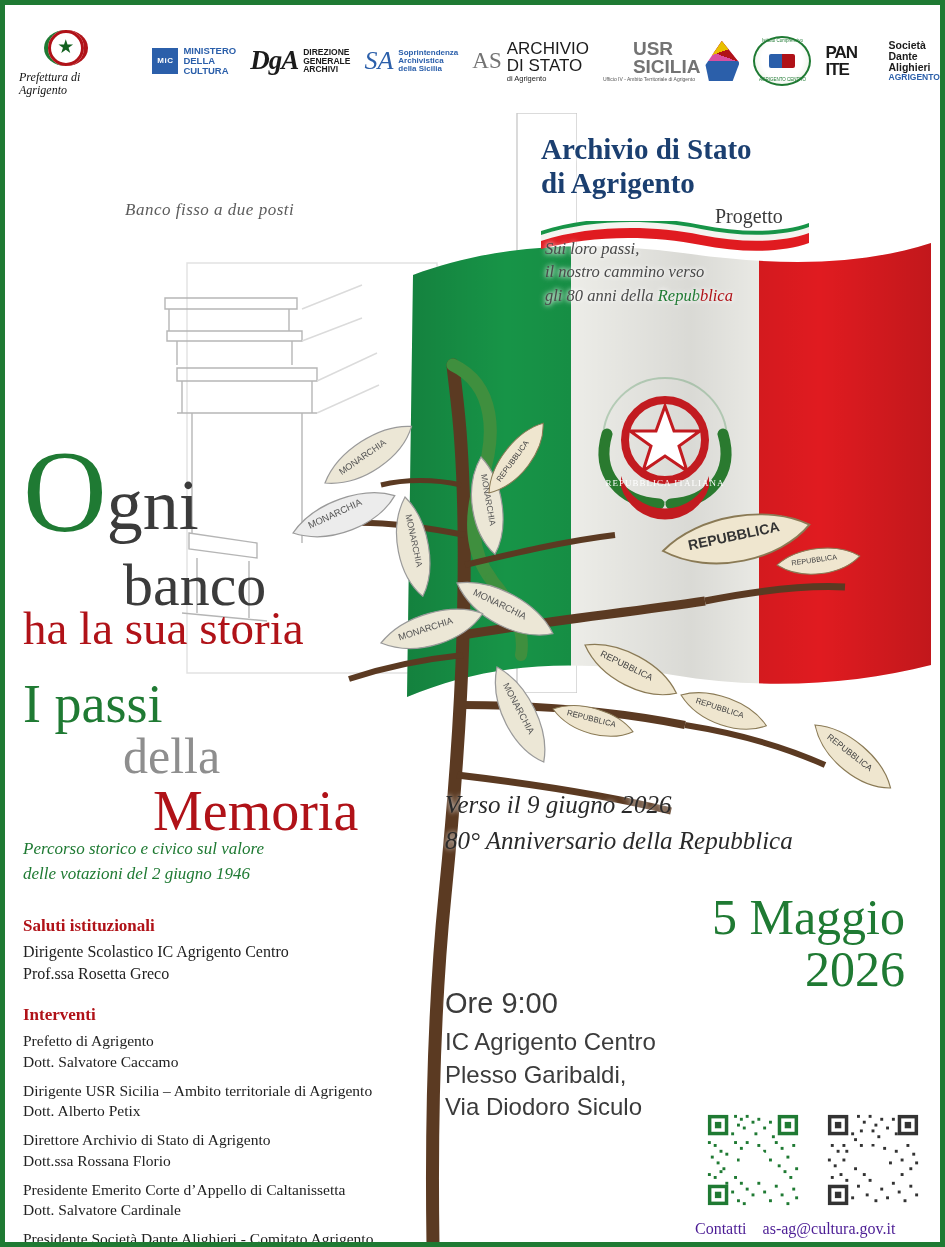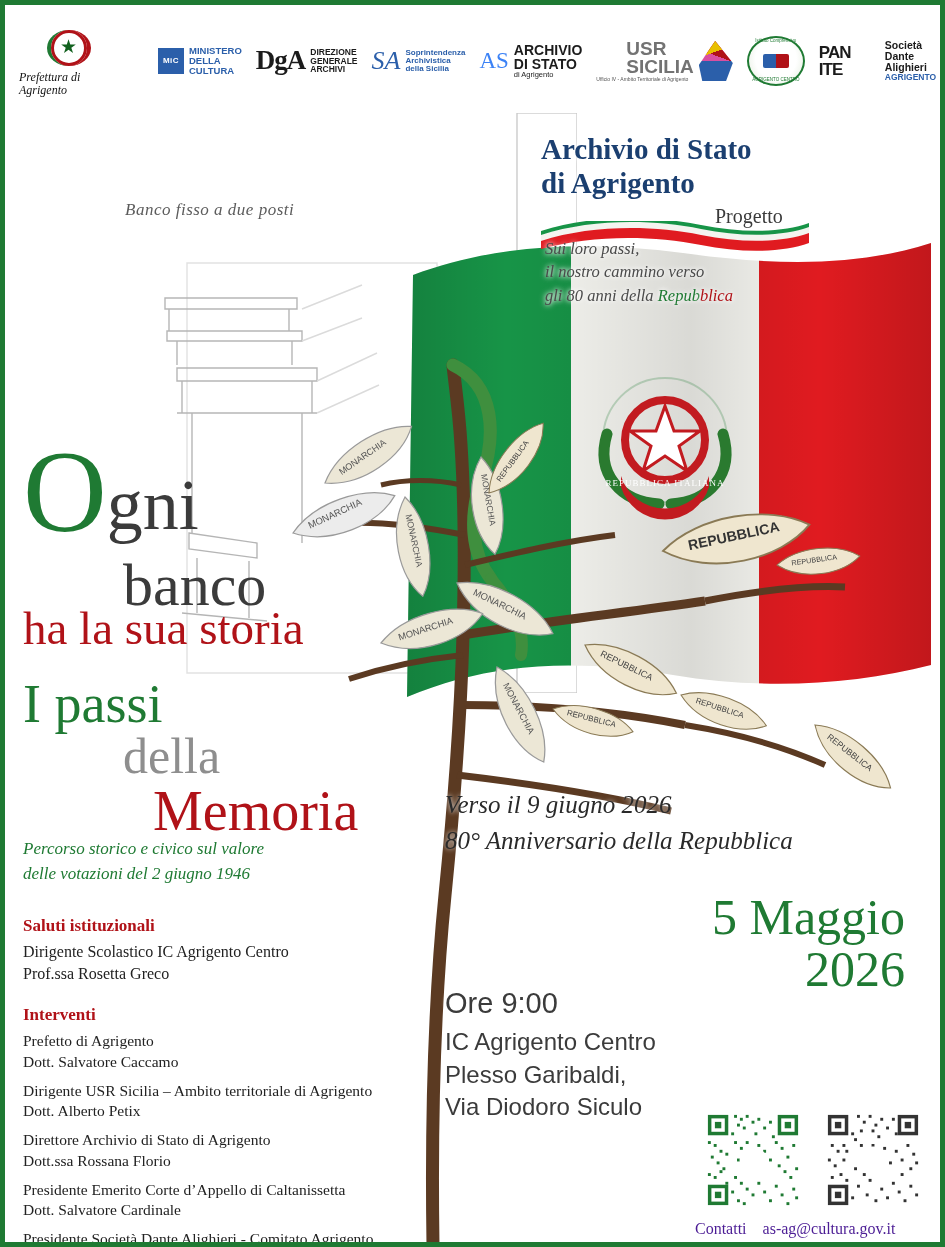--- a/index.html
+++ b/index.html
@@ -81,34 +81,35 @@
     color: #fff; font-size: 8px; font-weight: bold;
     display: flex; align-items: center; justify-content: center;
     letter-spacing: .5px;
   }
   .mic .lbl { font-size: 9.5px; font-weight: bold; color: #2b5faa; }
 
   .dga .big {
     font-size: 27px; font-weight: bold; color: #1b1b1b;
     font-family: "Liberation Serif", serif;
     letter-spacing: -1px;
+    font-style: italic;
   }
   .dga .lbl { font-size: 8.5px; font-weight: bold; color: #1b1b1b; }
 
   .sas .big {
     font-size: 26px; color: #2b5faa;
     font-family: "Liberation Serif", serif; font-style: italic;
   }
   .sas .lbl { font-size: 8px; color: #2b5faa; font-weight: bold; }
 
   .ads .big {
-    font-size: 23px; color: #3b82f6;
+    font-size: 23px; color: #737373;
     font-family: "Liberation Serif", serif;
   }
-  .ads .lbl { font-size: 14px; font-weight: bold; color: #1b1b1b; }
+  .ads .lbl { font-size: 17px; font-weight: normal; color: #1b1b1b; }
   .ads .sub { font-size: 7.5px; color: #1b1b1b; }
 
   .usr .lbl {
     font-size: 19px; font-weight: bold; color: #737373; line-height: .95; margin-left: 30px;
   }
   .usr .sub { font-size: 5px; color: #555; }
   .usr .flame {
     width: 34px; height: 40px;
     background:
       linear-gradient(160deg, #e8c000 0%, #e8c000 32%, transparent 32%),

